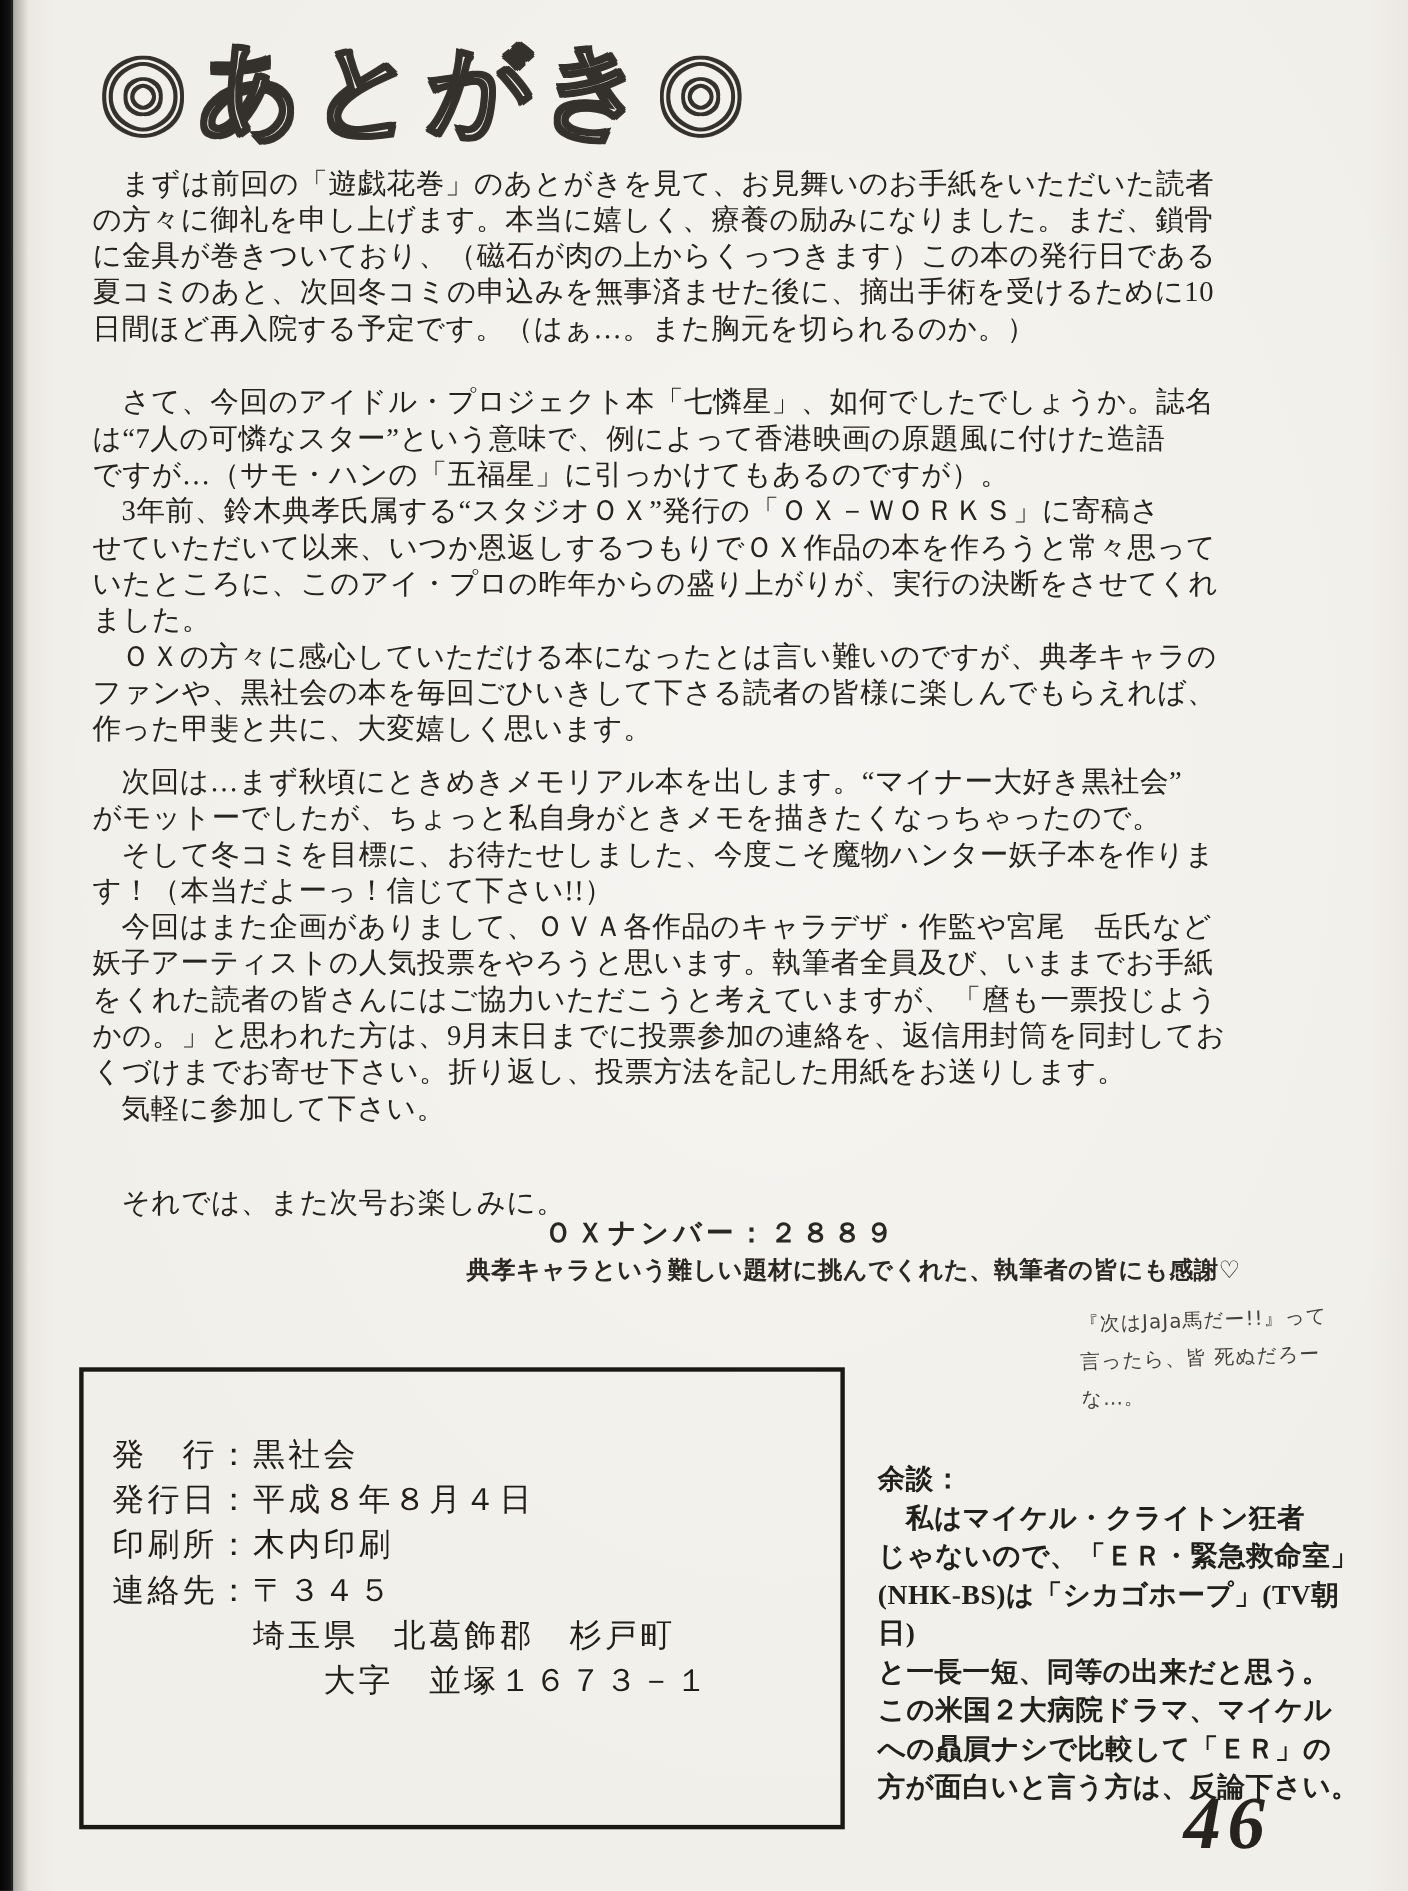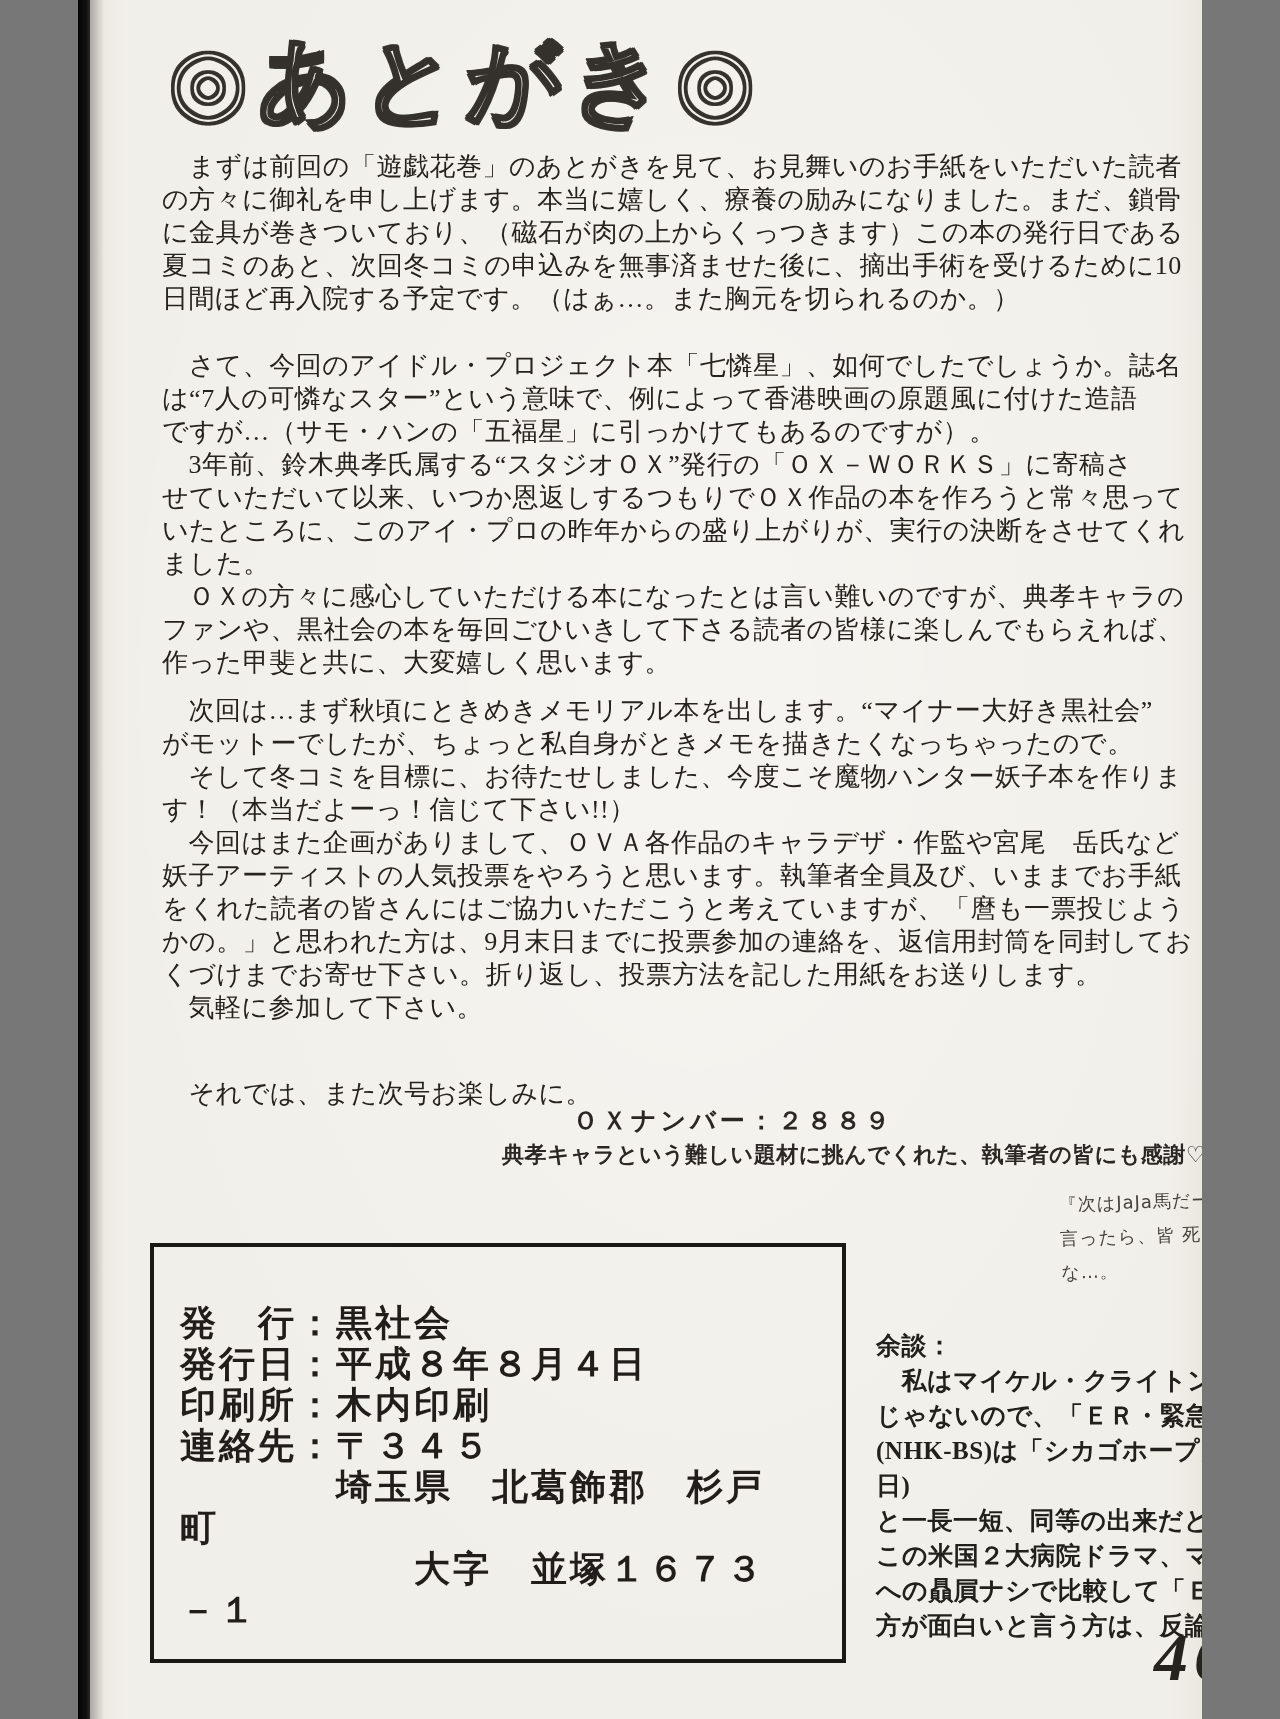--- a/index.html
+++ b/index.html
@@ -1,18 +1,18 @@
 <!DOCTYPE html>
 <html><head>
 <meta charset="utf-8">
 <style>
   html,body{margin:0;padding:0;background:#777;}
   .page{
     position:relative;
-    width:1124px;height:1719px;
+    width:1280px;height:1719px;
     margin:0 auto;
     background:
       radial-gradient(ellipse at 55% 40%, rgba(255,255,255,0.35), rgba(0,0,0,0) 70%),
       linear-gradient(90deg,#e4e1da 0%, #f1efe9 4%, #f1efe9 97%, #ebe8e2 100%),
       #f1efe9;
     overflow:hidden;
     font-family:"Liberation Serif","DejaVu Serif",serif;
     color:#242220;
   }
   .scan-edge{
@@ -74,21 +74,21 @@
   }
   .colophon-title{
     left:96px;top:1194px;
     font-size:74px;line-height:100px;letter-spacing:40px;
     padding:0 12px;background:#f1efe9;
     -webkit-text-stroke:2.5px #34312d;
     white-space:nowrap;
   }
   .colophon-details{
     left:102px;top:1303px;width:620px;
-    font-size:36px;line-height:41px;letter-spacing:3px;font-weight:bold;
+    font-size:29px;line-height:41px;letter-spacing:3px;font-weight:normal;
     white-space:pre-line;color:#201d1a;
   }
   .colophon-publisher{
     left:260px;top:1564px;
     font-size:31px;letter-spacing:16px;font-weight:bold;color:#201d1a;
     white-space:nowrap;
   }
   .aside-note{
     left:786px;top:1328px;width:440px;
     font-size:25px;line-height:35px;letter-spacing:0.5px;font-weight:bold;

